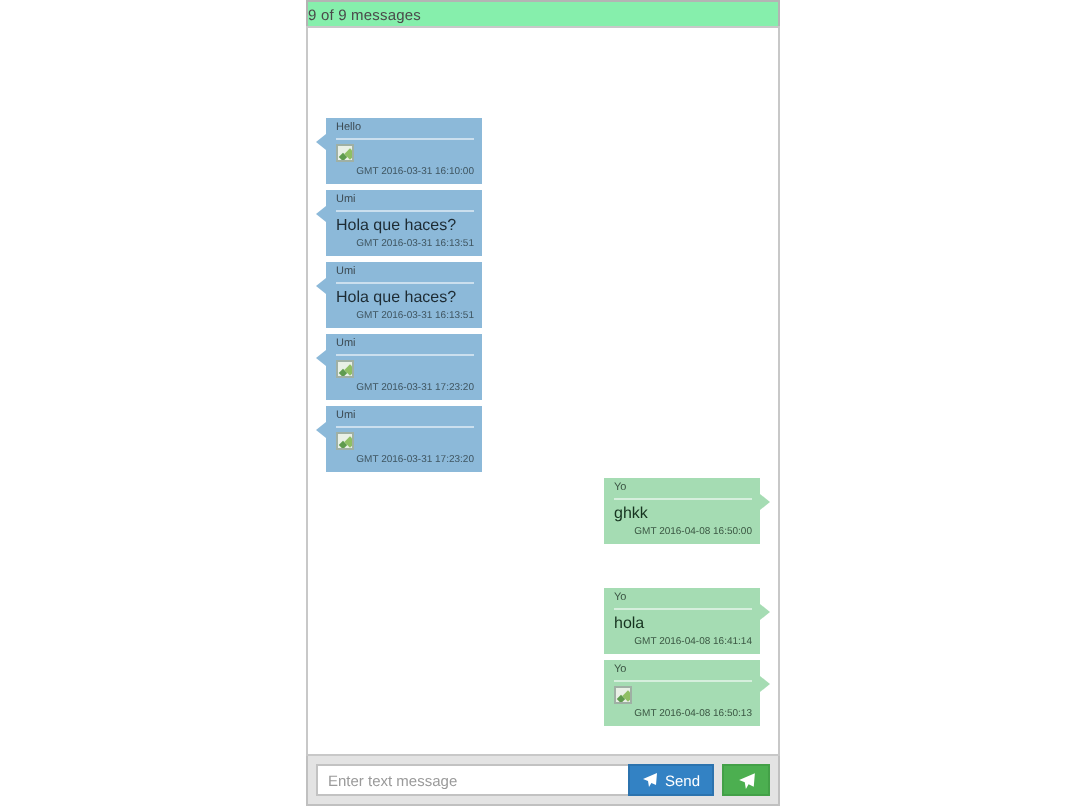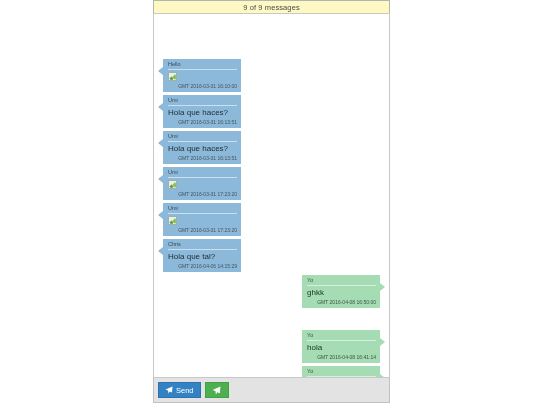--- a/index.html
+++ b/index.html
@@ -26,27 +26,26 @@
     top: 0px;
     width: 237px;
     height: 403px;
     display: flex;
     flex-direction: column;
     background: #ffffff;
   }
 
   .chat-header {
     height: 13px;
-    background: #fef9c3;
+    background: #86efac;
     border: 1px solid #b4b4b4;
     border-bottom: none;
     box-sizing: border-box;
     display: flex;
     align-items: center;
-    justify-content: center;
     color: #4a4a4a;
     font-size: 7.5px;
     letter-spacing: 0.1px;
     flex: 0 0 auto;
   }
 
   .chat-body {
     position: relative;
     flex: 1 1 auto;
     background: #ffffff;
@@ -259,27 +258,20 @@
               <div class="msg-time">GMT 2016-03-31 17:23:20</div>
             </div>
           </div>
           <div class="msg-row in">
             <div class="bubble in">
               <div class="sender">Umi</div>
               <div class="broken-img"></div>
               <div class="msg-time">GMT 2016-03-31 17:23:20</div>
             </div>
           </div>
-          <div class="msg-row in">
-            <div class="bubble in">
-              <div class="sender">Chris</div>
-              <div class="msg-text">Hola que tal?</div>
-              <div class="msg-time">GMT 2016-04-06 14:15:29</div>
-            </div>
-          </div>
           <div class="msg-row out">
             <div class="bubble out">
               <div class="sender">Yo</div>
               <div class="msg-text">ghkk</div>
               <div class="msg-time">GMT 2016-04-08 16:50:00</div>
             </div>
           </div>
           <div class="msg-row out" style="margin-top: 22px;">
             <div class="bubble out">
               <div class="sender">Yo</div>
@@ -292,20 +284,23 @@
               <div class="sender">Yo</div>
               <div class="broken-img"></div>
               <div class="msg-time">GMT 2016-04-08 16:50:13</div>
             </div>
           </div>
         </div>
     </div>
 
     <div class="composer">
 
+      <div class="text-input">
+        <span id="input-text">Enter text message</span>
+      </div>
 
       <div class="send-button">
         <span>
           <svg class="plane" width="8" height="8" viewBox="0 0 16 16" aria-hidden="true">
             <path d="M15 1 1 7l5 2 1 6 2.4-4.1L14 13z" fill="#ffffff"></path>
           </svg>
         </span>
         <span>Send</span>
       </div>
 

